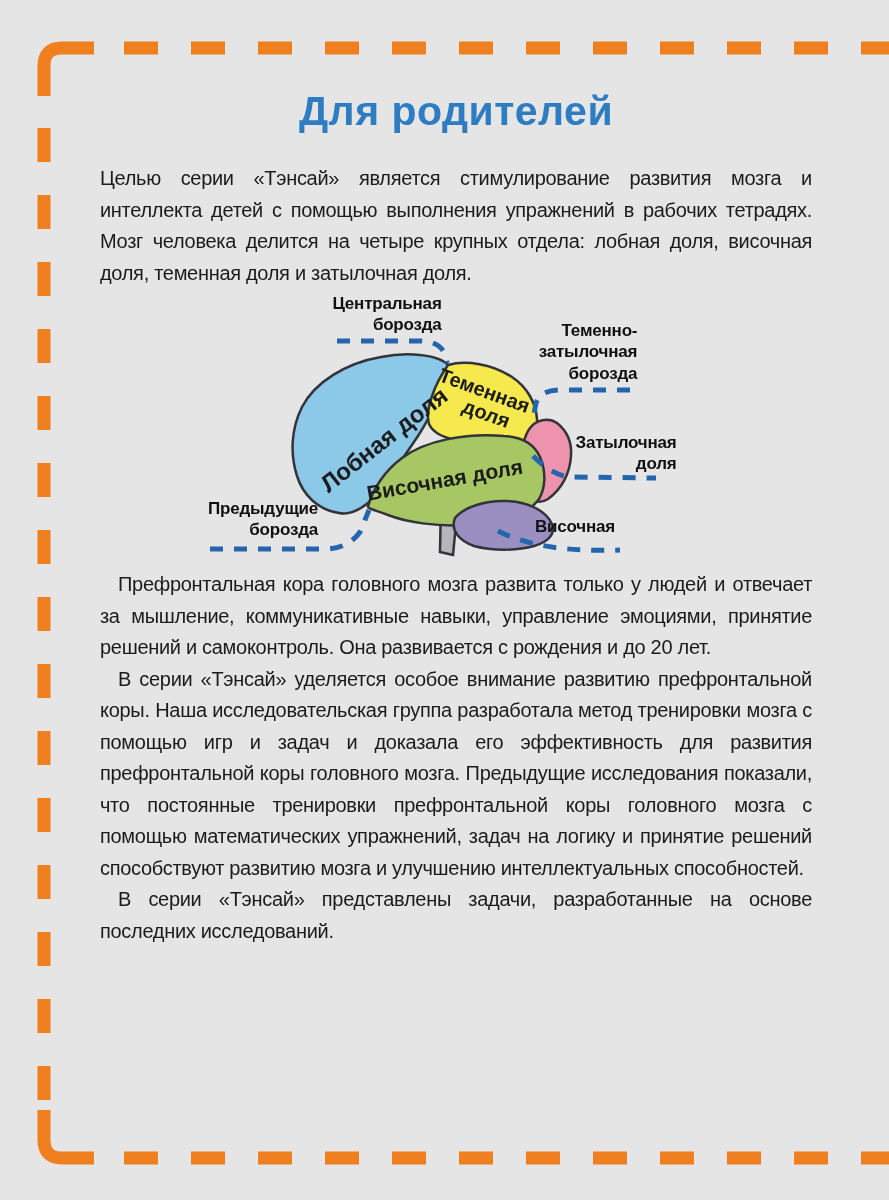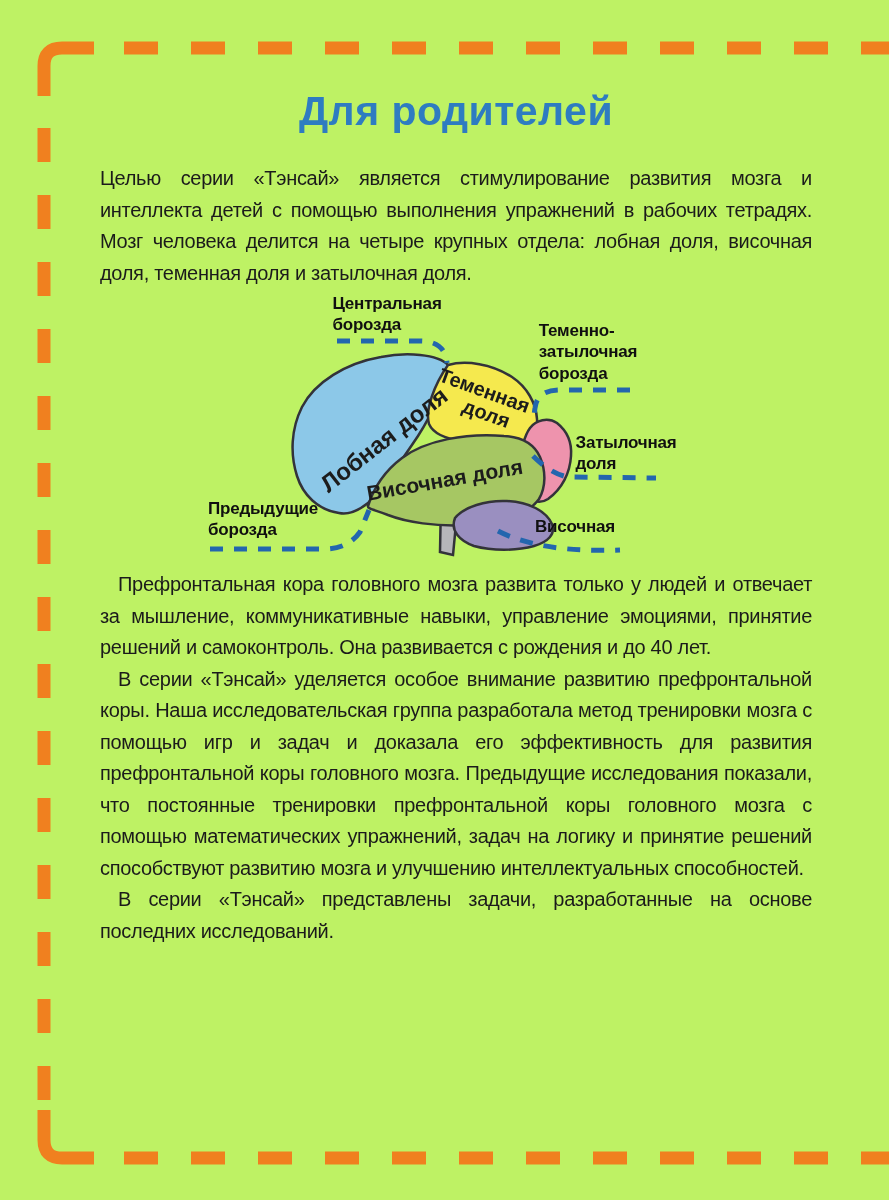--- a/index.html
+++ b/index.html
@@ -1,20 +1,20 @@
 <!DOCTYPE html>
 <html><head>
 <meta charset="utf-8">
 <style>
   html, body { margin: 0; padding: 0; background: #ffffff; }
   .page {
     position: relative;
     width: 889px;
     height: 1200px;
-    background: #bef264;
+    background: #e5e5e5;
     overflow: hidden;
     font-family: "Liberation Sans", sans-serif;
   }
   .border-svg {
     position: absolute;
     left: 0; top: 0;
     width: 889px; height: 1200px;
     pointer-events: none;
   }
   .content {
@@ -49,21 +49,21 @@
     margin: 2px 0 6px -4px;
   }
   .figure svg.brain {
     position: absolute;
     left: 0; top: 0;
     width: 720px; height: 270px;
   }
   .dia-label {
     position: absolute;
     transform: translateX(-50%);
-    text-align: left;
+    text-align: right;
     font-size: 17px;
     font-weight: 700;
     line-height: 1.26;
     color: #101010;
     white-space: pre-line;
     letter-spacing: -0.2px;
   }
   .lbl-central   { left: 291px; top: 2px;   }
   .lbl-parieto   { left: 492px; top: 29px;  }
   .lbl-occipital { left: 530px; top: 141px; }
@@ -138,18 +138,18 @@
       <div class="dia-label lbl-parieto">Теменно-
 затылочная
 борозда</div>
       <div class="dia-label lbl-occipital">Затылочная
 доля</div>
       <div class="dia-label lbl-cerebellum">Височная</div>
       <div class="dia-label lbl-lateral">Предыдущие
 борозда</div>
     </figure>
 
-    <p class="para">Префронтальная кора головного мозга развита только у людей и отвечает за мышление, коммуникативные навыки, управление эмоциями, принятие решений и самоконтроль. Она развивается с рождения и до 40 лет.</p>
+    <p class="para">Префронтальная кора головного мозга развита только у людей и отвечает за мышление, коммуникативные навыки, управление эмоциями, принятие решений и самоконтроль. Она развивается с рождения и до 20 лет.</p>
     <p class="para">В серии «Тэнсай» уделяется особое внимание развитию префронтальной коры. Наша исследовательская группа разработала метод тренировки мозга с помощью игр и задач и доказала его эффективность для развития префронтальной коры головного мозга. Предыдущие исследования показали, что постоянные тренировки префронтальной коры головного мозга с помощью математических упражнений, задач на логику и принятие решений способствуют развитию мозга и улучшению интеллектуальных способностей.</p>
     <p class="para">В серии «Тэнсай» представлены задачи, разработанные на основе последних исследований.</p>
 
   </div>
 </div>
 
 </body></html>

